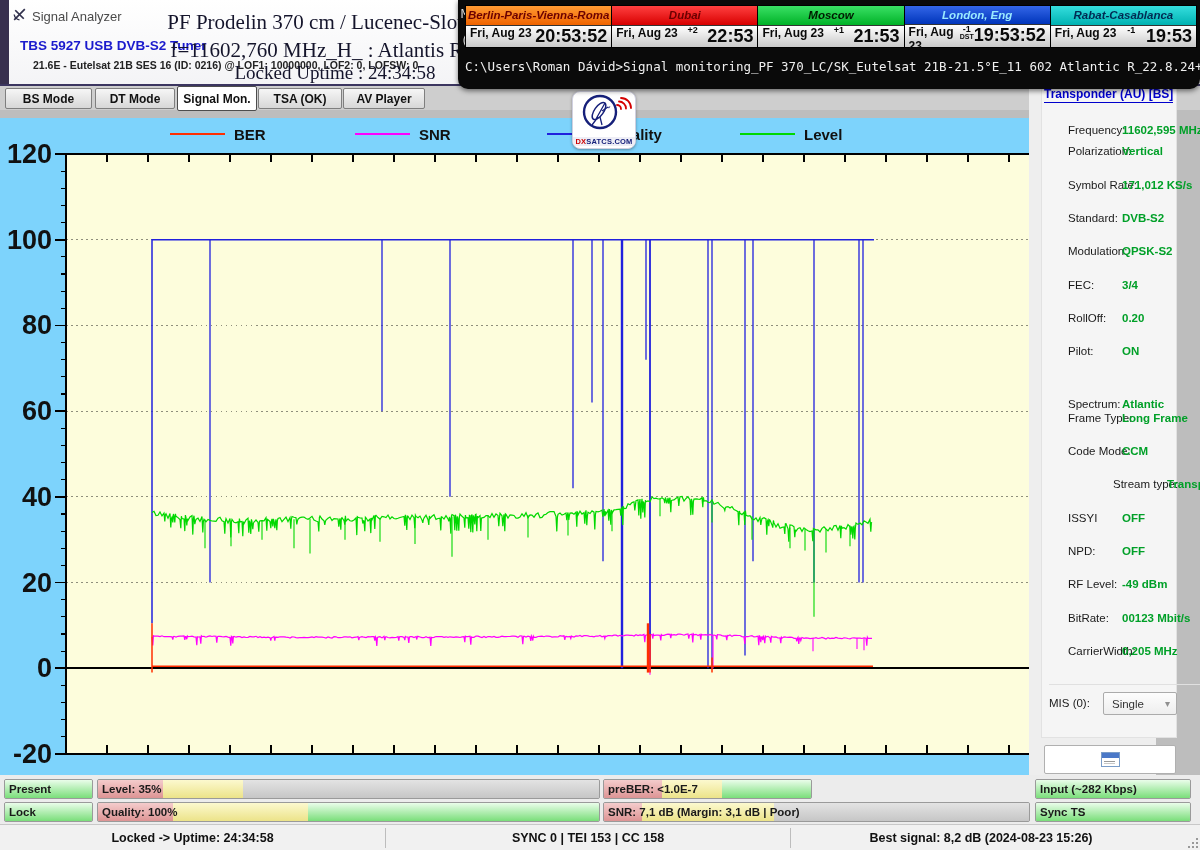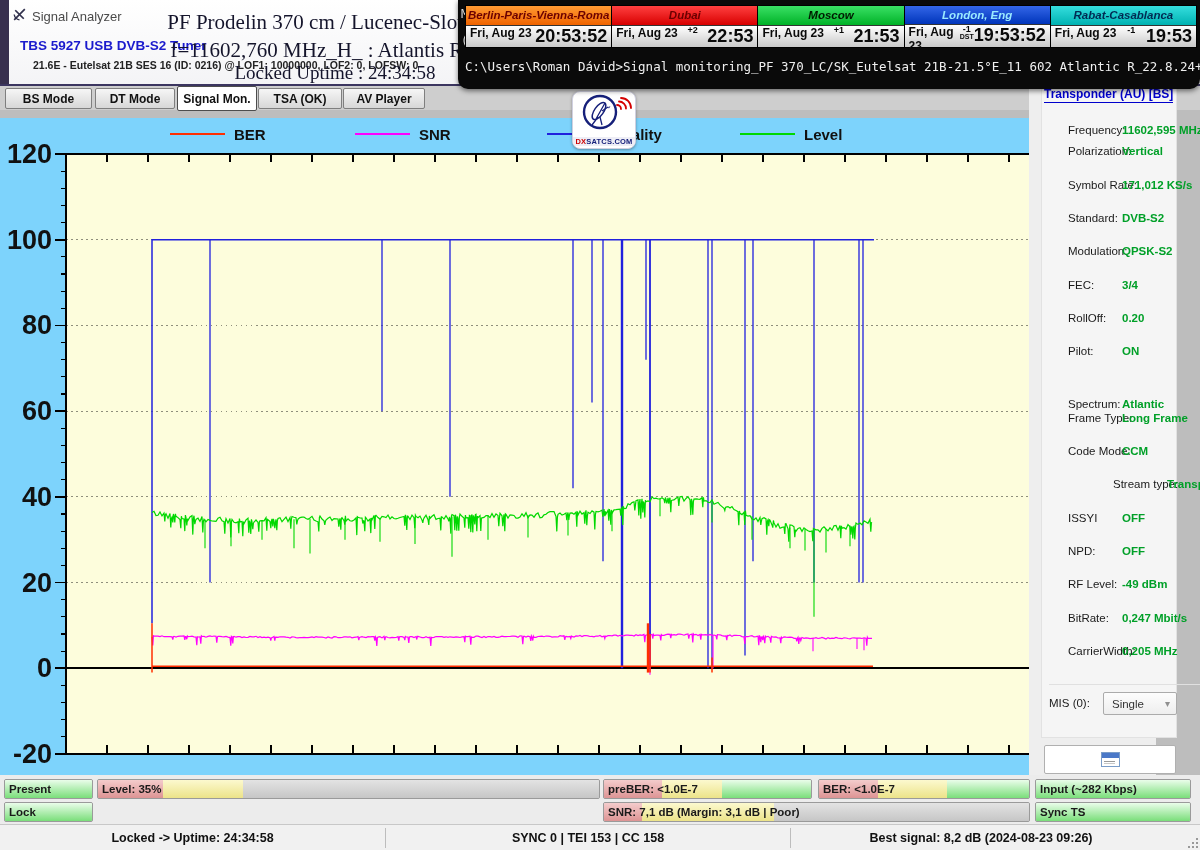--- a/index.html
+++ b/index.html
@@ -434,39 +434,39 @@
         <div class="blabel">Level: 35%</div>
       </div>
       <div class="ibar" style="left: 603px; top: 4px; width: 207px;">
         <div class="segs">
           <div class="seg seg-salmon" style="width: 28%;"></div>
           <div class="seg seg-yellow" style="width: 29%;"></div>
           <div class="seg seg-green" style="width: 43%;"></div>
         </div>
         <div class="blabel">preBER: &lt;1.0E-7</div>
       </div>
-      <div class="ibar" style="left: 818px; top: 4px; width: 210px;">
-        <div class="segs">
-          <div class="seg seg-salmon" style="width: 28%;"></div>
-          <div class="seg seg-yellow" style="width: 33%;"></div>
-          <div class="seg seg-green" style="width: 39%;"></div>
-        </div>
-        <div class="blabel">BER: &lt;1.0E-7</div>
-      </div>
       <div class="ibar" style="left: 1035px; top: 4px; width: 154px;">
         <div class="segs">
           <div class="seg seg-green" style="width: 100%;"></div>
         </div>
         <div class="blabel">Input (~282 Kbps)</div>
       </div>
       <div class="ibar" style="left: 4px; top: 27px; width: 87px;">
         <div class="segs">
           <div class="seg seg-green" style="width: 100%;"></div>
         </div>
         <div class="blabel">Lock</div>
+      </div>
+      <div class="ibar" style="left: 97px; top: 27px; width: 501px;">
+        <div class="segs">
+          <div class="seg seg-salmon" style="width: 15%;"></div>
+          <div class="seg seg-yellow" style="width: 27%;"></div>
+          <div class="seg seg-green" style="width: 58%;"></div>
+        </div>
+        <div class="blabel">Quality: 100%</div>
       </div>
       <div class="ibar" style="left: 603px; top: 27px; width: 425px;">
         <div class="segs">
           <div class="seg seg-salmon" style="width: 9%;"></div>
           <div class="seg seg-yellow" style="width: 31%;"></div>
           <div class="seg seg-gray" style="width: 60%;"></div>
         </div>
         <div class="blabel">SNR: 7,1 dB (Margin: 3,1 dB | Poor)</div>
       </div>
       <div class="ibar" style="left: 1035px; top: 27px; width: 154px;">
@@ -475,21 +475,21 @@
         </div>
         <div class="blabel">Sync TS</div>
       </div>
     </div>
 
   <div id="statusbar">
     <div class="sb-section" style="left:0;width:385px;">Locked -&gt; Uptime: 24:34:58</div>
     <div class="sb-div" style="left:385px;"></div>
     <div class="sb-section" style="left:386px;width:404px;">SYNC 0 | TEI 153 | CC 158</div>
     <div class="sb-div" style="left:790px;"></div>
-    <div class="sb-section" style="left:791px;width:380px;">Best signal: 8,2 dB (2024-08-23 09:26)</div>
+    <div class="sb-section" style="left:791px;width:380px;">Best signal: 8,2 dB (2024-08-23 15:26)</div>
     <div id="grip">
       <i style="right:0;bottom:0;"></i>
         <i style="right:4px;bottom:0;"></i>
         <i style="right:8px;bottom:0;"></i>
       <i style="right:0;bottom:4px;"></i>
         <i style="right:4px;bottom:4px;"></i>
         <i style="right:0;bottom:8px;"></i>
     </div>
   </div>
 <div class="param-row" style="position: absolute; left: 1068px; top: 124px; width: 130px;">
@@ -547,19 +547,19 @@
     <div class="param-row" style="position: absolute; left: 1068px; top: 544.9px; width: 130px;">
       <span class="param-label">NPD:</span>
       <span class="param-value">OFF</span>
     </div>
     <div class="param-row" style="position: absolute; left: 1068px; top: 578.2px; width: 130px;">
       <span class="param-label">RF Level:</span>
       <span class="param-value">-49 dBm</span>
     </div>
     <div class="param-row" style="position: absolute; left: 1068px; top: 611.5px; width: 130px;">
       <span class="param-label">BitRate:</span>
-      <span class="param-value">0,247 Mbit/s</span>
+      <span class="param-value">00123 Mbit/s</span>
     </div>
     <div class="param-row" style="position: absolute; left: 1068px; top: 644.8px; width: 130px;">
       <span class="param-label">CarrierWidth:</span>
       <span class="param-value">0,205 MHz</span>
     </div>
   </div>
 
 </body></html>

